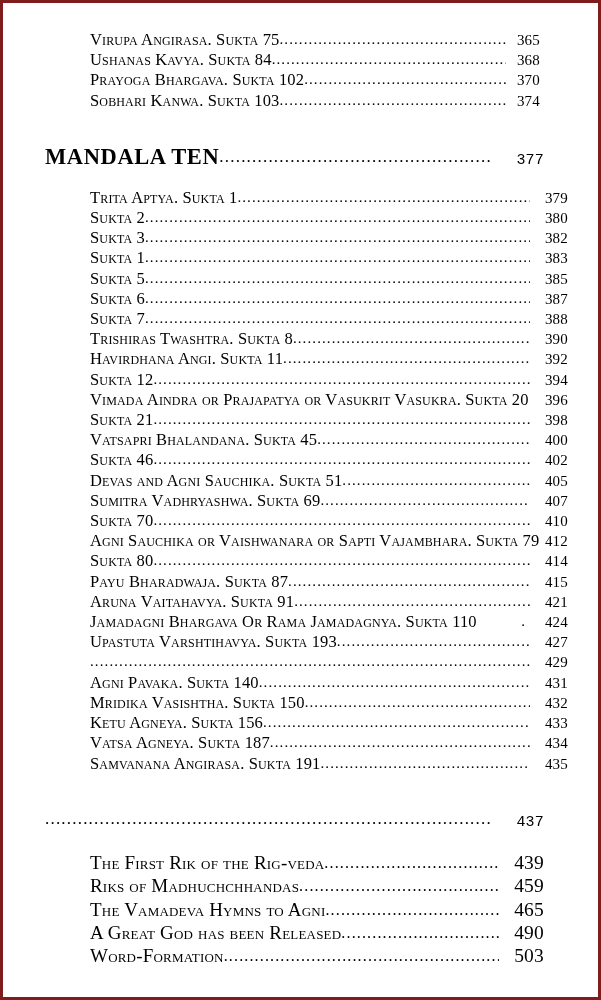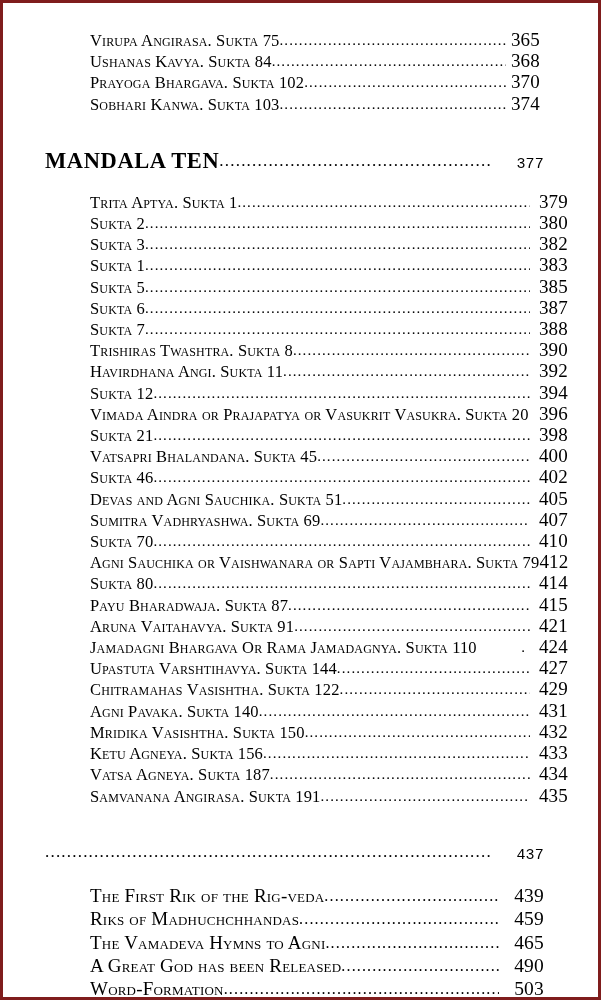--- a/index.html
+++ b/index.html
@@ -66,21 +66,21 @@
     font-variant: small-caps;
     letter-spacing: 0.15px;
   }
   .entry .leader {
     font-size: 15px;
     position: relative;
     top: -1px;
   }
   .entry .page {
     width: 38px;
-    font-size: 19px;
+    font-size: 15px;
     letter-spacing: 0.2px;
   }
 
   
   .entry.tight .page {
     width: 34px;
   }
   .entry.tight {
     padding-right: 64px;
   }
@@ -281,26 +281,25 @@
             <span class="label">Aruna Vaitahavya. Sukta 91</span>
             <span class="leader"> ........................................................................................................................</span>
             <span class="page">421</span>
           </div>
           <div class="row entry">
             <span class="label">Jamadagni Bhargava Or Rama Jamadagnya. Sukta 110</span>
             <span class="leader" style="text-align: right; padding-right: 4px;"><span> . </span></span>
             <span class="page">424</span>
           </div>
           <div class="row entry">
-            <span class="label">Upastuta Varshtihavya. Sukta 144</span>
+            <span class="label">Upastuta Varshtihavya. Sukta 193</span>
             <span class="leader"> ........................................................................................................................</span>
             <span class="page">427</span>
           </div>
           <div class="row entry">
-            <span class="label">Chitramahas Vasishtha. Sukta 122</span>
             <span class="leader"> ........................................................................................................................</span>
             <span class="page">429</span>
           </div>
           <div class="row entry">
             <span class="label">Agni Pavaka. Sukta 140</span>
             <span class="leader"> ........................................................................................................................</span>
             <span class="page">431</span>
           </div>
           <div class="row entry">
             <span class="label">Mridika Vasishtha. Sukta 150</span>

